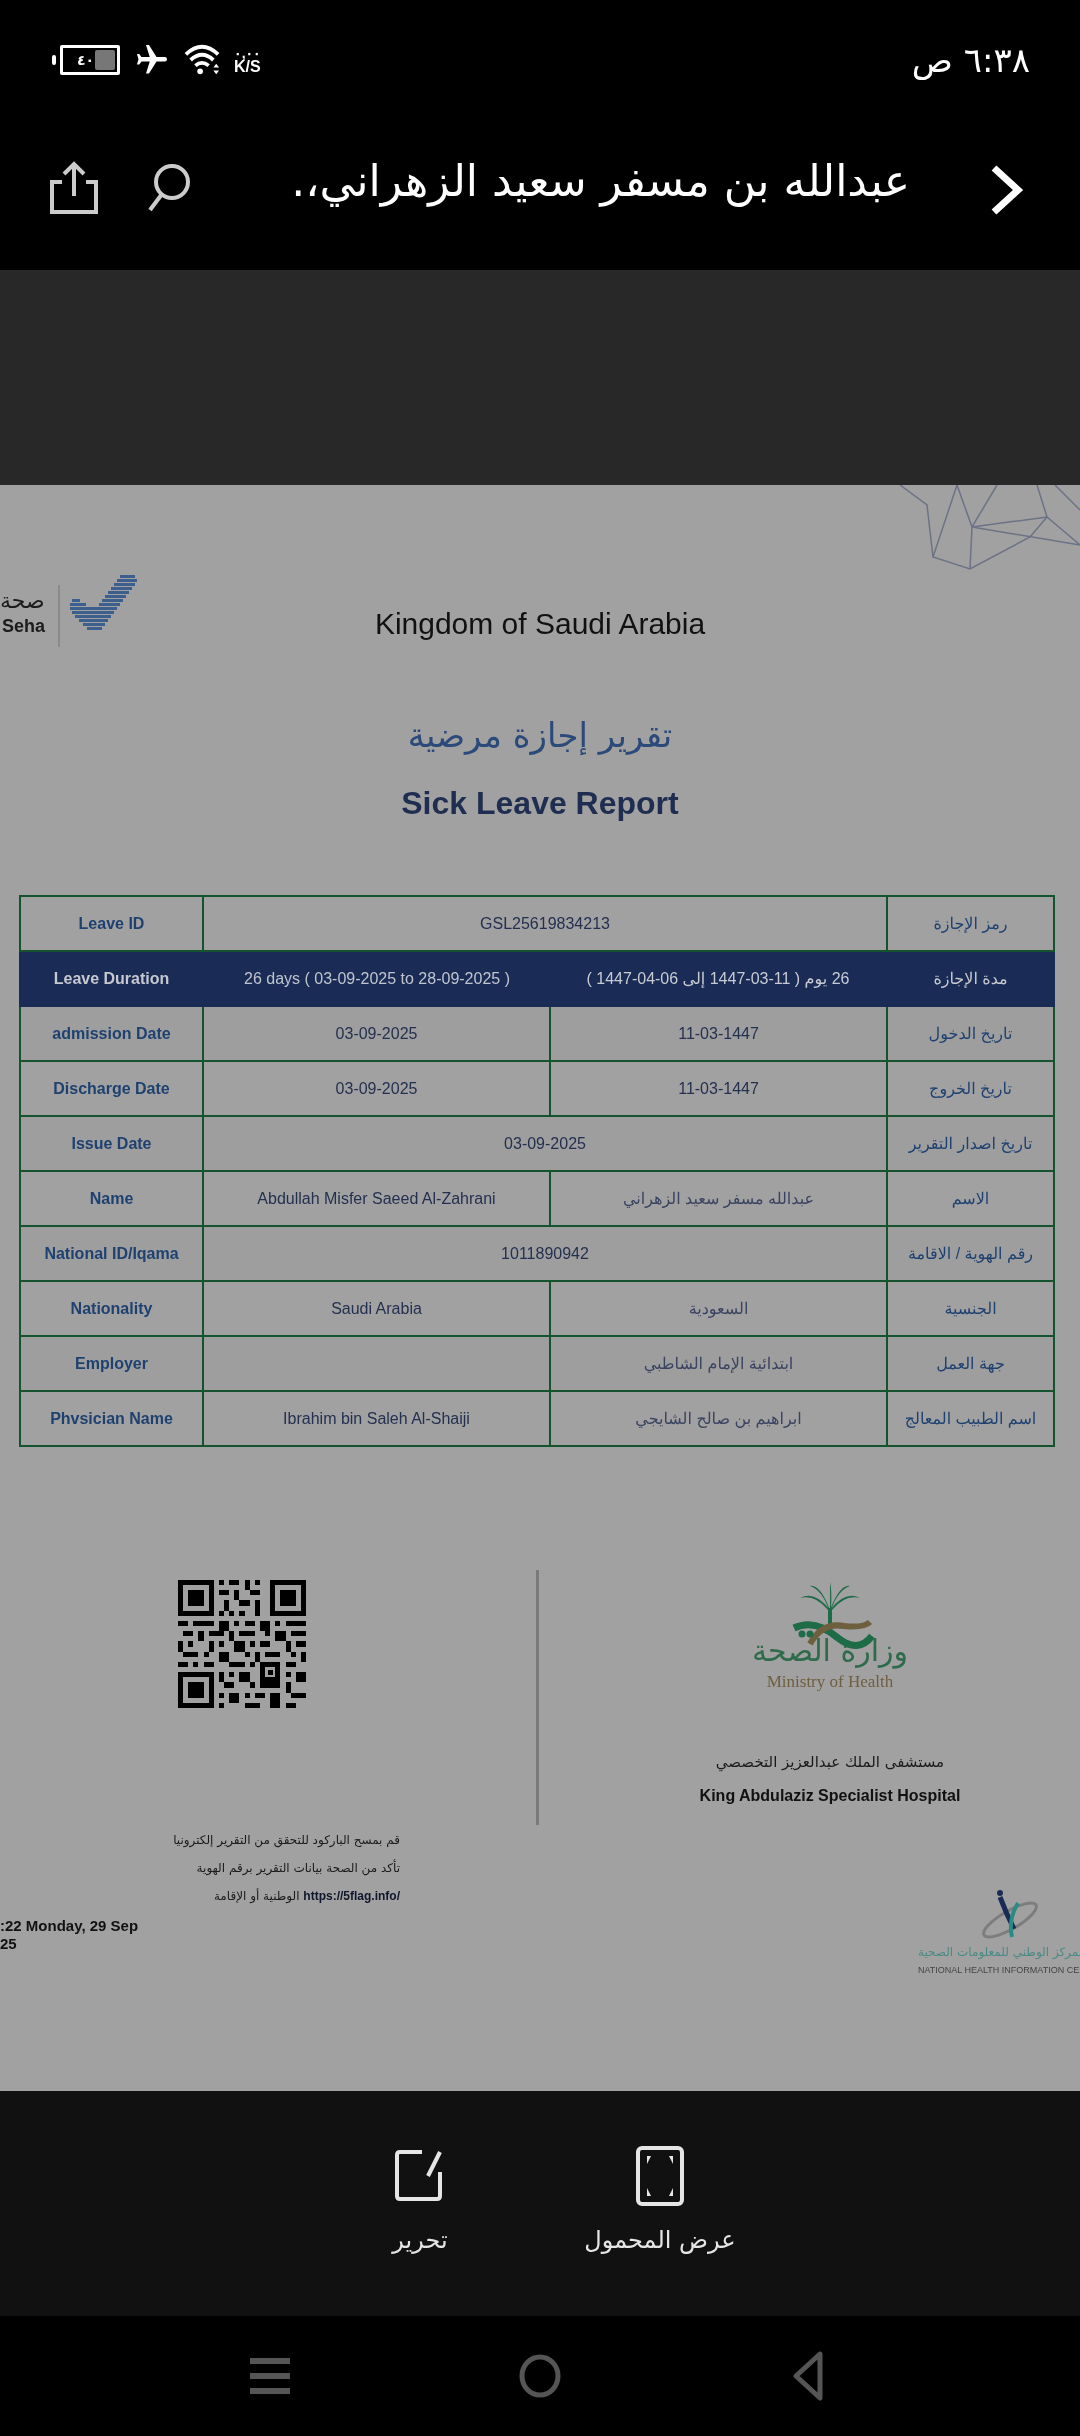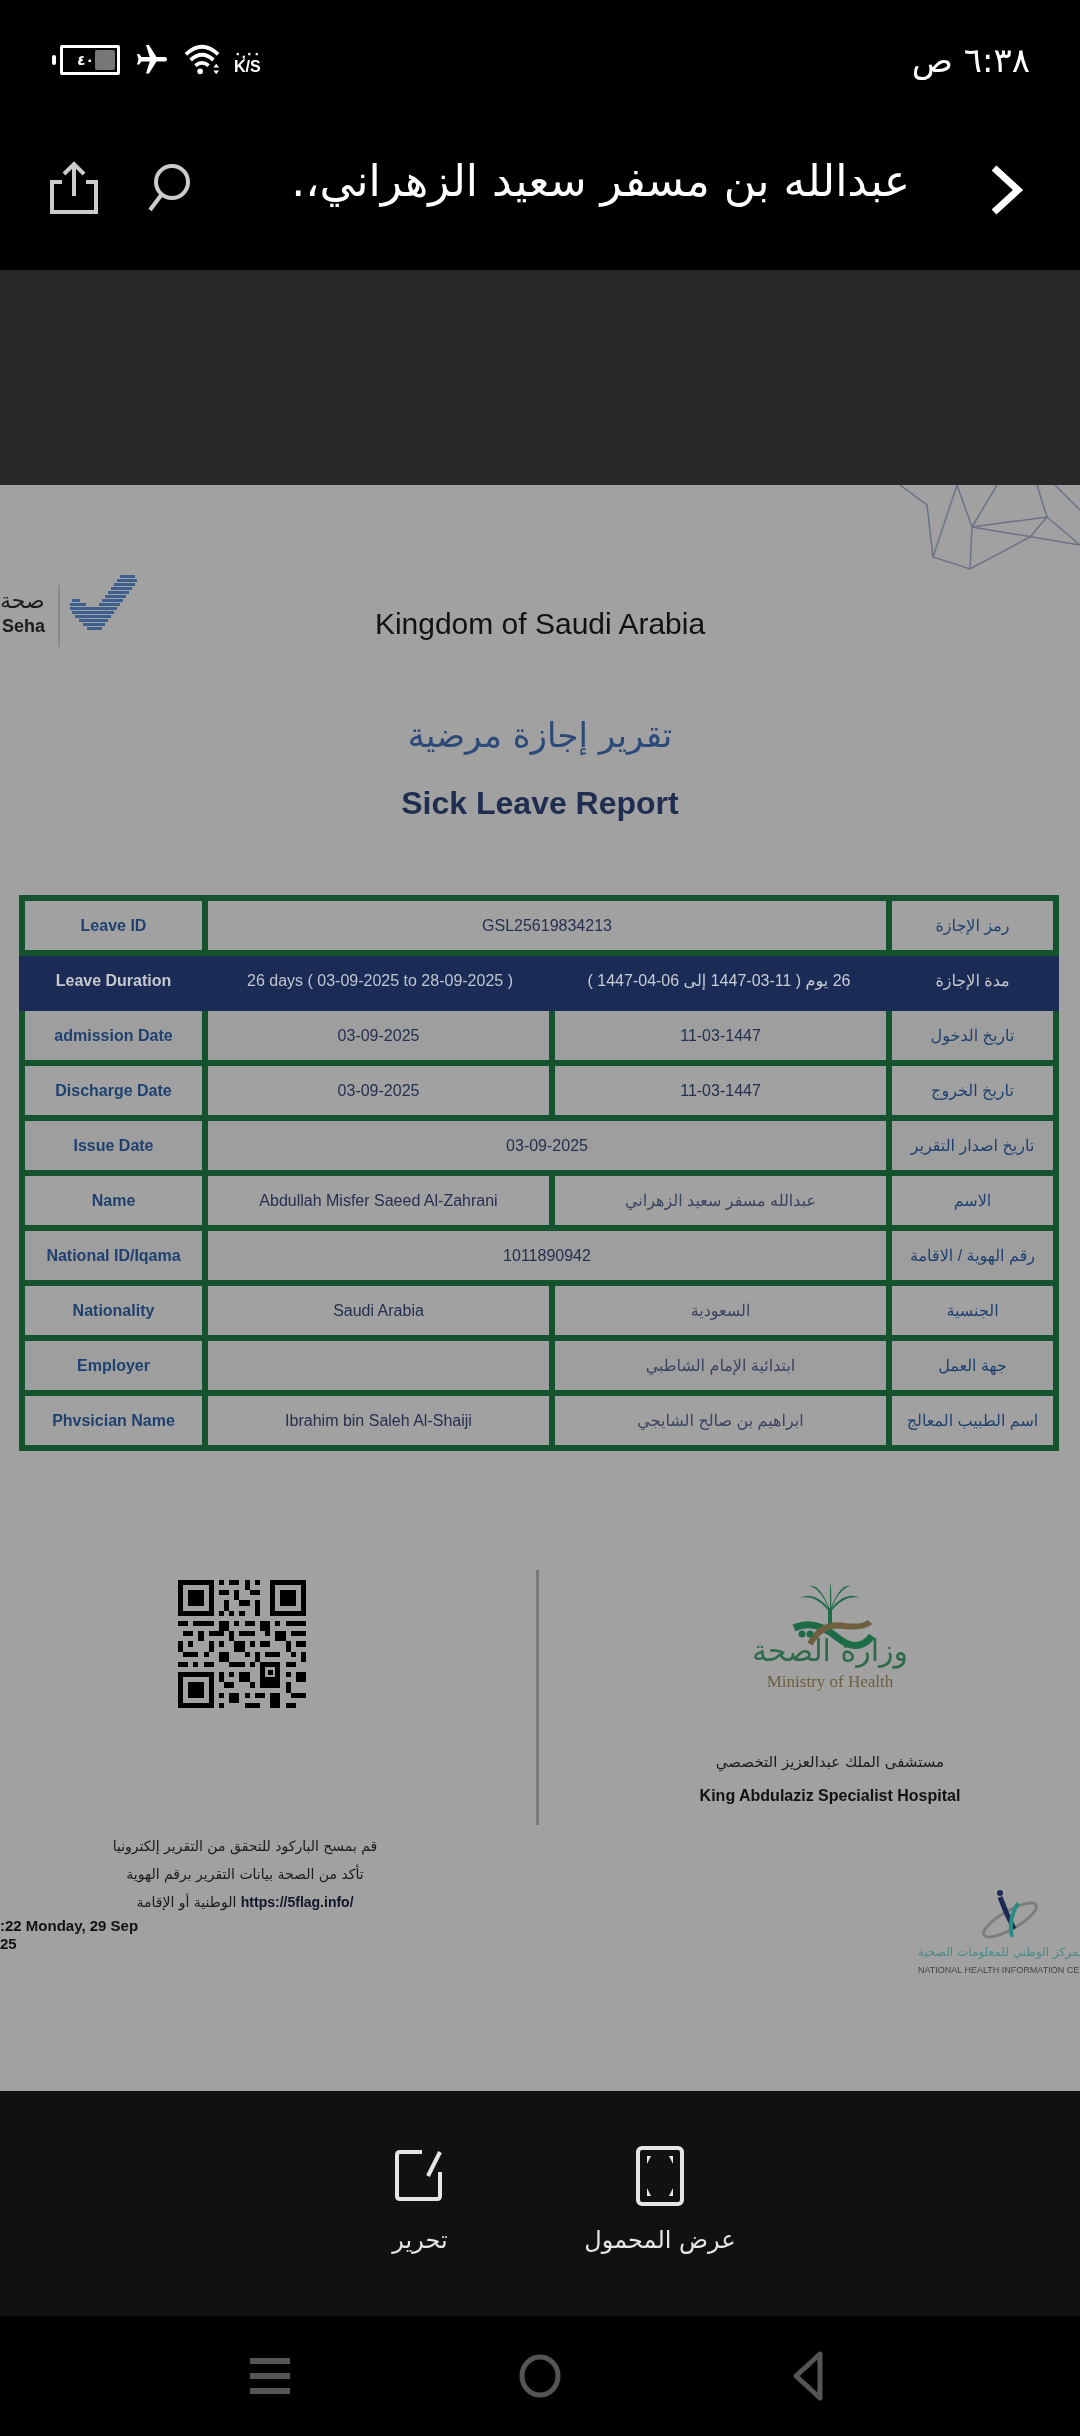--- a/index.html
+++ b/index.html
@@ -40,34 +40,34 @@
   .seha-check { position: absolute; left: 70px; top: 45px; width: 75px; height: 60px; }
 
   .ksa-ar { position: absolute; left: 340px; top: 60px; width: 400px; text-align: center; font-family: "DejaVu Serif", serif; font-size: 50px; color: #1e1e1e; direction: rtl; font-weight: bold; letter-spacing: -2px; }
   .ksa-en { position: absolute; left: 340px; top: 122px; width: 400px; text-align: center; font-family: "Liberation Sans", sans-serif; font-size: 30px; color: #111; }
 
   .report-ar { position: absolute; left: 0; top: 230px; width: 1080px; text-align: center; font-size: 34px; color: #2b4a7a; direction: rtl; }
   .report-en { position: absolute; left: 0; top: 300px; width: 1080px; text-align: center; font-family: "Liberation Sans", sans-serif; font-size: 32px; color: #1f2d50; font-weight: bold; }
 
   
   .report-table { position: absolute; left: 19px; top: 410px; width: 1034px; border-collapse: collapse; table-layout: fixed; }
-  .report-table td { border: 6px solid #14532d; height: 55px; text-align: center; vertical-align: middle; font-size: 16px; color: #24304f; font-family: "Liberation Sans", sans-serif; padding: 0 4px; }
+  .report-table td { border: 2px solid #14532d; height: 55px; text-align: center; vertical-align: middle; font-size: 16px; color: #24304f; font-family: "Liberation Sans", sans-serif; padding: 0 4px; }
   .report-table td.lbl-en { width: 183px; color: #1f4170; font-weight: bold; }
   .report-table td.lbl-ar { width: 167px; color: #1f4170; direction: rtl; font-size: 16px; }
   .report-table td.val-en { width: 347px; }
   .report-table td.val-ar { width: 337px; direction: rtl; color: #3a4460; }
   .report-table tr.row-even td { background: #9e9e9e; }
   .report-table tr.highlight td { background: #1a2c55; color: #c0c4cf; border-color: #1a2c55; }
   .report-table tr.highlight td.lbl-en { color: #c6c8cf; }
   .report-table tr.highlight td.lbl-ar { color: #c6c8cf; }
 
   
   .qr-block { position: absolute; left: 90px; top: 1090px; width: 310px; }
   .qr-code { position: absolute; left: 88px; top: 5px; width: 128px; height: 128px; }
-  .qr-note { position: absolute; left: 0; top: 257px; width: 310px; text-align: center; font-size: 14px; line-height: 28px; color: #1a1a1a; direction: rtl; }
+  .qr-note { position: absolute; left: 0; top: 251px; width: 310px; text-align: right; font-size: 12px; line-height: 28px; color: #1a1a1a; direction: rtl; }
   .qr-note .link { color: #0f172a; font-weight: bold; font-family: "Liberation Sans", sans-serif; direction: ltr; unicode-bidi: embed; }
   .section-divider { position: absolute; left: 536px; top: 1085px; width: 3px; height: 255px; background: #7a7a7a; }
 
   .moh-logo { position: absolute; left: 760px; top: 1095px; width: 140px; height: 140px; }
   .moh-ar { position: absolute; left: 740px; top: 1148px; width: 180px; text-align: center; font-size: 30px; color: #2e6b4a; direction: rtl; }
   .moh-en { position: absolute; left: 740px; top: 1187px; width: 180px; text-align: center; font-family: "Liberation Serif", serif; font-size: 17px; color: #6e5f3e; }
   .hosp-ar { position: absolute; left: 640px; top: 1268px; width: 380px; text-align: center; font-size: 15px; color: #1a1a1a; direction: rtl; }
   .hosp-en { position: absolute; left: 640px; top: 1302px; width: 380px; text-align: center; font-family: "Liberation Sans", sans-serif; font-size: 16px; font-weight: bold; color: #111; }
 
   .timestamp { position: absolute; left: 0; top: 1432px; font-family: "Liberation Sans", sans-serif; font-size: 15px; font-weight: bold; color: #111; line-height: 18px; width: 200px; }

